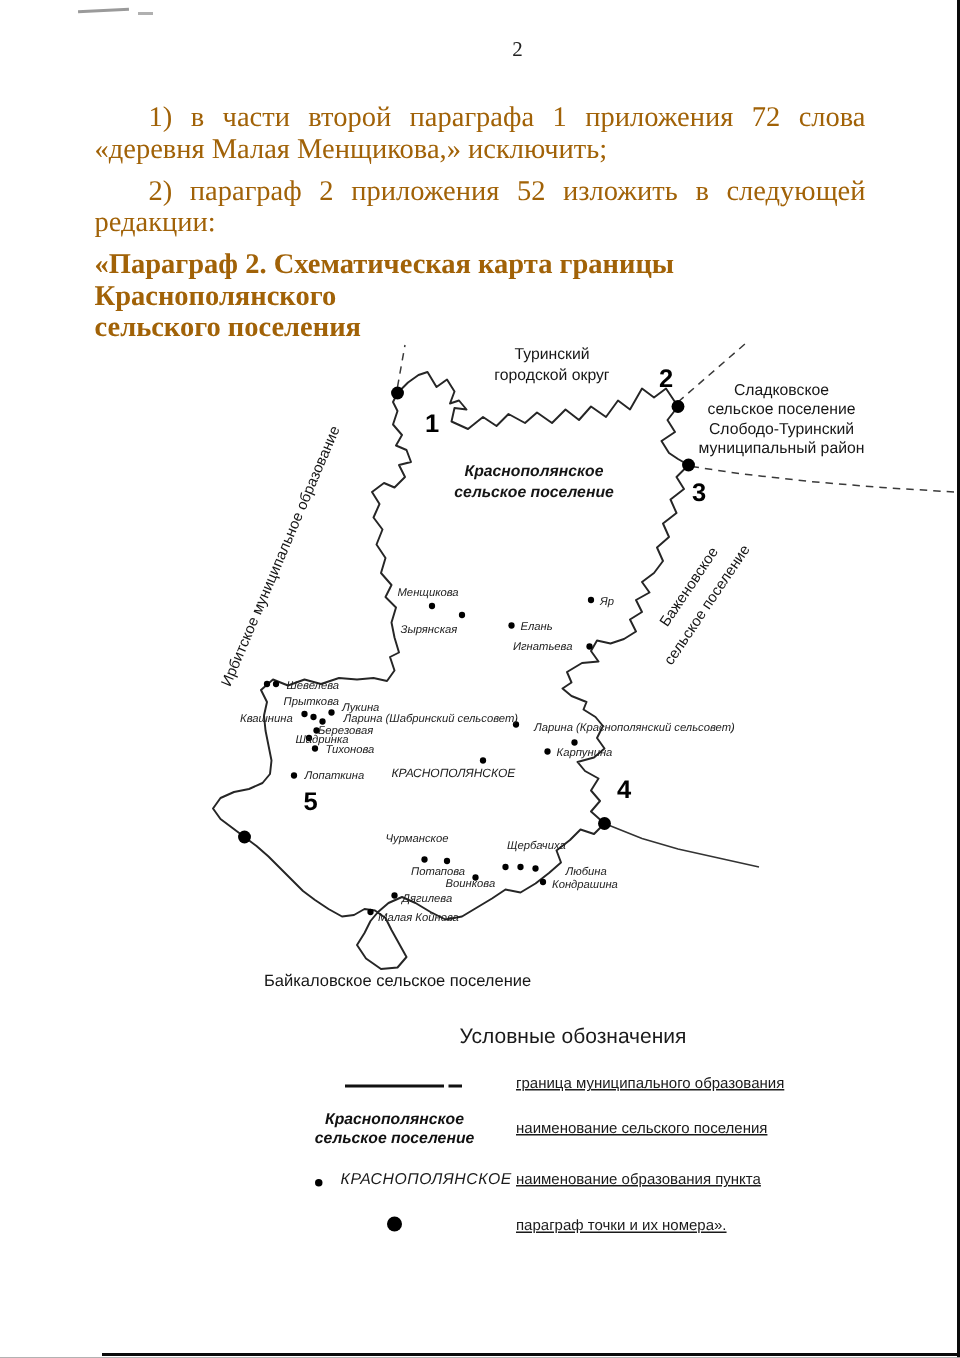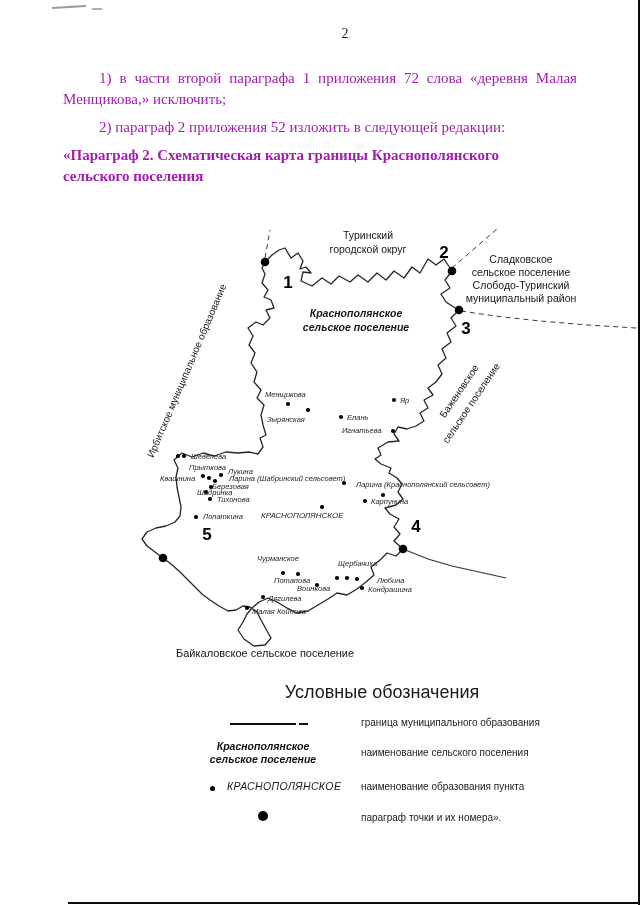--- a/index.html
+++ b/index.html
@@ -1,36 +1,36 @@
 <!DOCTYPE html>
 <html><head>
 <meta charset="utf-8">
 <style>
   html,body{margin:0;padding:0;background:#777;}
   .page{position:relative;width:640px;height:905px;background:#fff;overflow:hidden;
         font-family:"Liberation Serif",serif;color:#111;}
   .page-num{position:absolute;top:26px;left:50px;right:0;text-align:center;
             font-size:14px;color:#222;}
-  .textblock{position:absolute;top:68px;left:63px;width:514px;font-size:15px;
-             line-height:21px;color:#a21caf;}
+  .textblock{position:absolute;top:68px;left:63px;width:514px;font-size:19px;
+             line-height:21px;color:#a16207;}
   .para{margin:0 0 7px 0;text-indent:36px;text-align:justify;}
   .heading{margin:7px 0;font-weight:bold;text-align:left;white-space:pre-line;}
   
   #map-svg{position:absolute;left:0;top:225px;width:640px;height:445px;}
   #map-svg text{font-family:"Liberation Sans",sans-serif;fill:#161616;}
   #map-svg .vlabel{font-style:italic;fill:#1c1c1c;}
   #map-svg .nodenum{font-weight:bold;font-size:17px;fill:#000;}
   #map-svg .boundary{fill:none;stroke:#262626;stroke-width:1.3;stroke-linejoin:round;}
   #map-svg .dashed{fill:none;stroke:#3a3a3a;stroke-width:1;stroke-dasharray:5 4;}
   #map-svg .thin{fill:none;stroke:#333;stroke-width:1.1;}
   
   .legend-title{position:absolute;left:277px;top:682px;width:210px;text-align:center;
-                font-family:"Liberation Sans",sans-serif;font-size:18px;color:#1a1a1a;}
-  .lg-desc{position:absolute;left:361px;font-family:"Liberation Sans",sans-serif;
-           font-size:10px;color:#1a1a1a;}
+                font-family:"Liberation Sans",sans-serif;font-size:14px;color:#1a1a1a;}
+  .lg-desc{position:absolute;left:344px;font-family:"Liberation Sans",sans-serif;
+           font-size:10px;color:#1a1a1a;text-decoration:underline;}
   .lg-line{position:absolute;top:723px;height:1.5px;background:#111;}
   .lg-sample2{position:absolute;left:198px;top:740px;width:130px;text-align:center;
               font-family:"Liberation Sans",sans-serif;font-weight:bold;font-style:italic;
               font-size:10.5px;line-height:13px;white-space:pre-line;color:#111;}
   .lg-sample3{position:absolute;left:227px;top:780px;font-family:"Liberation Sans",sans-serif;
               font-style:italic;font-size:10.5px;letter-spacing:.4px;color:#1a1a1a;}
   .lg-dot{position:absolute;background:#000;border-radius:50%;}
   
   .edge-right{position:absolute;right:0;top:0;width:2px;height:100%;background:#0a0a0a;}
   .edge-bottom{position:absolute;left:68px;right:0;bottom:1px;height:2.5px;background:#0a0a0a;}

